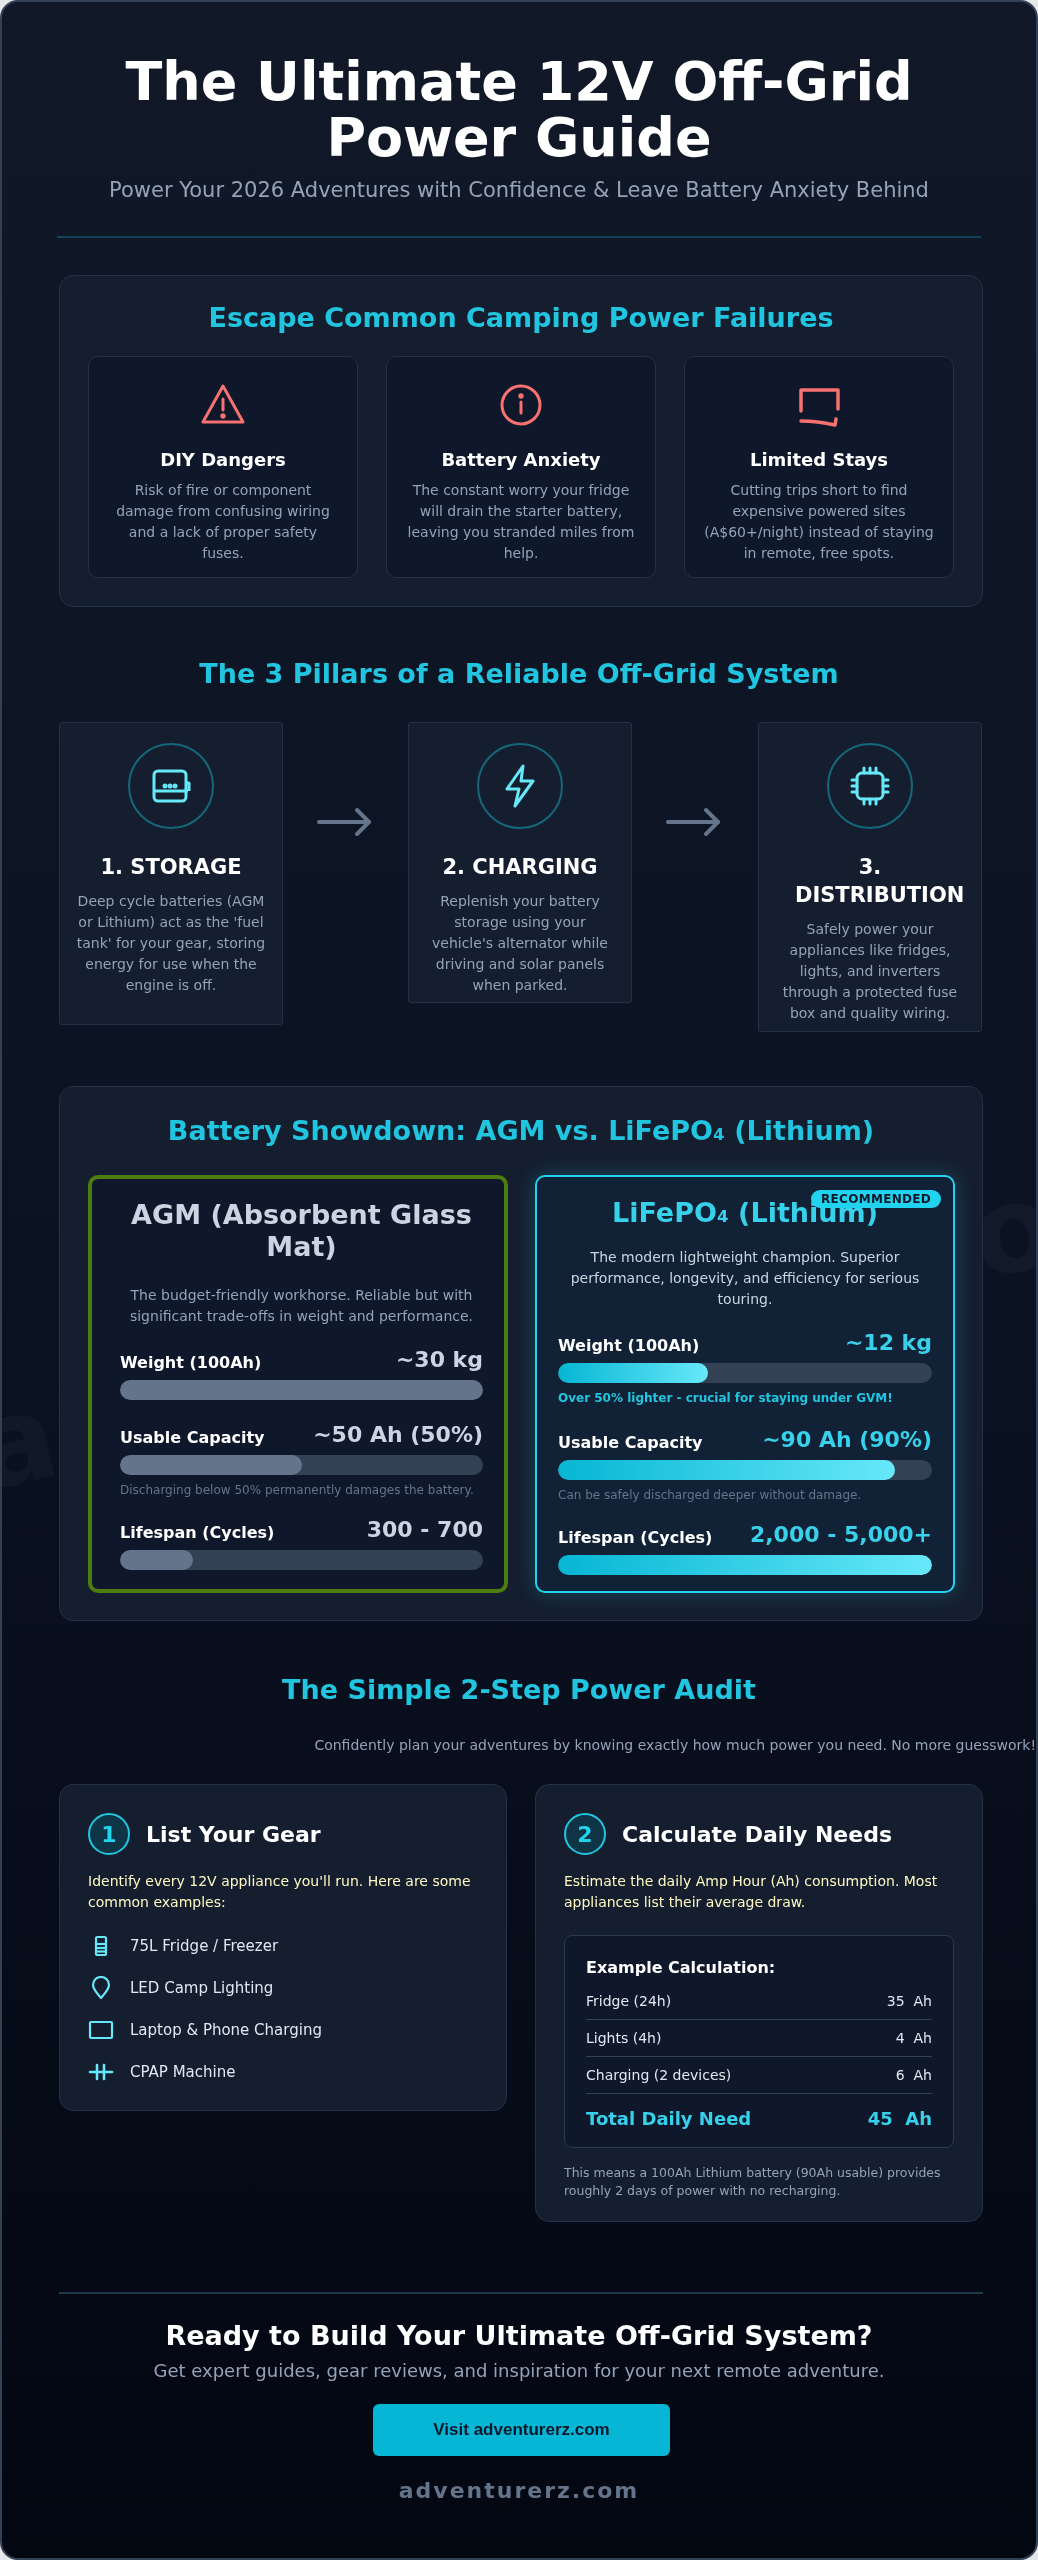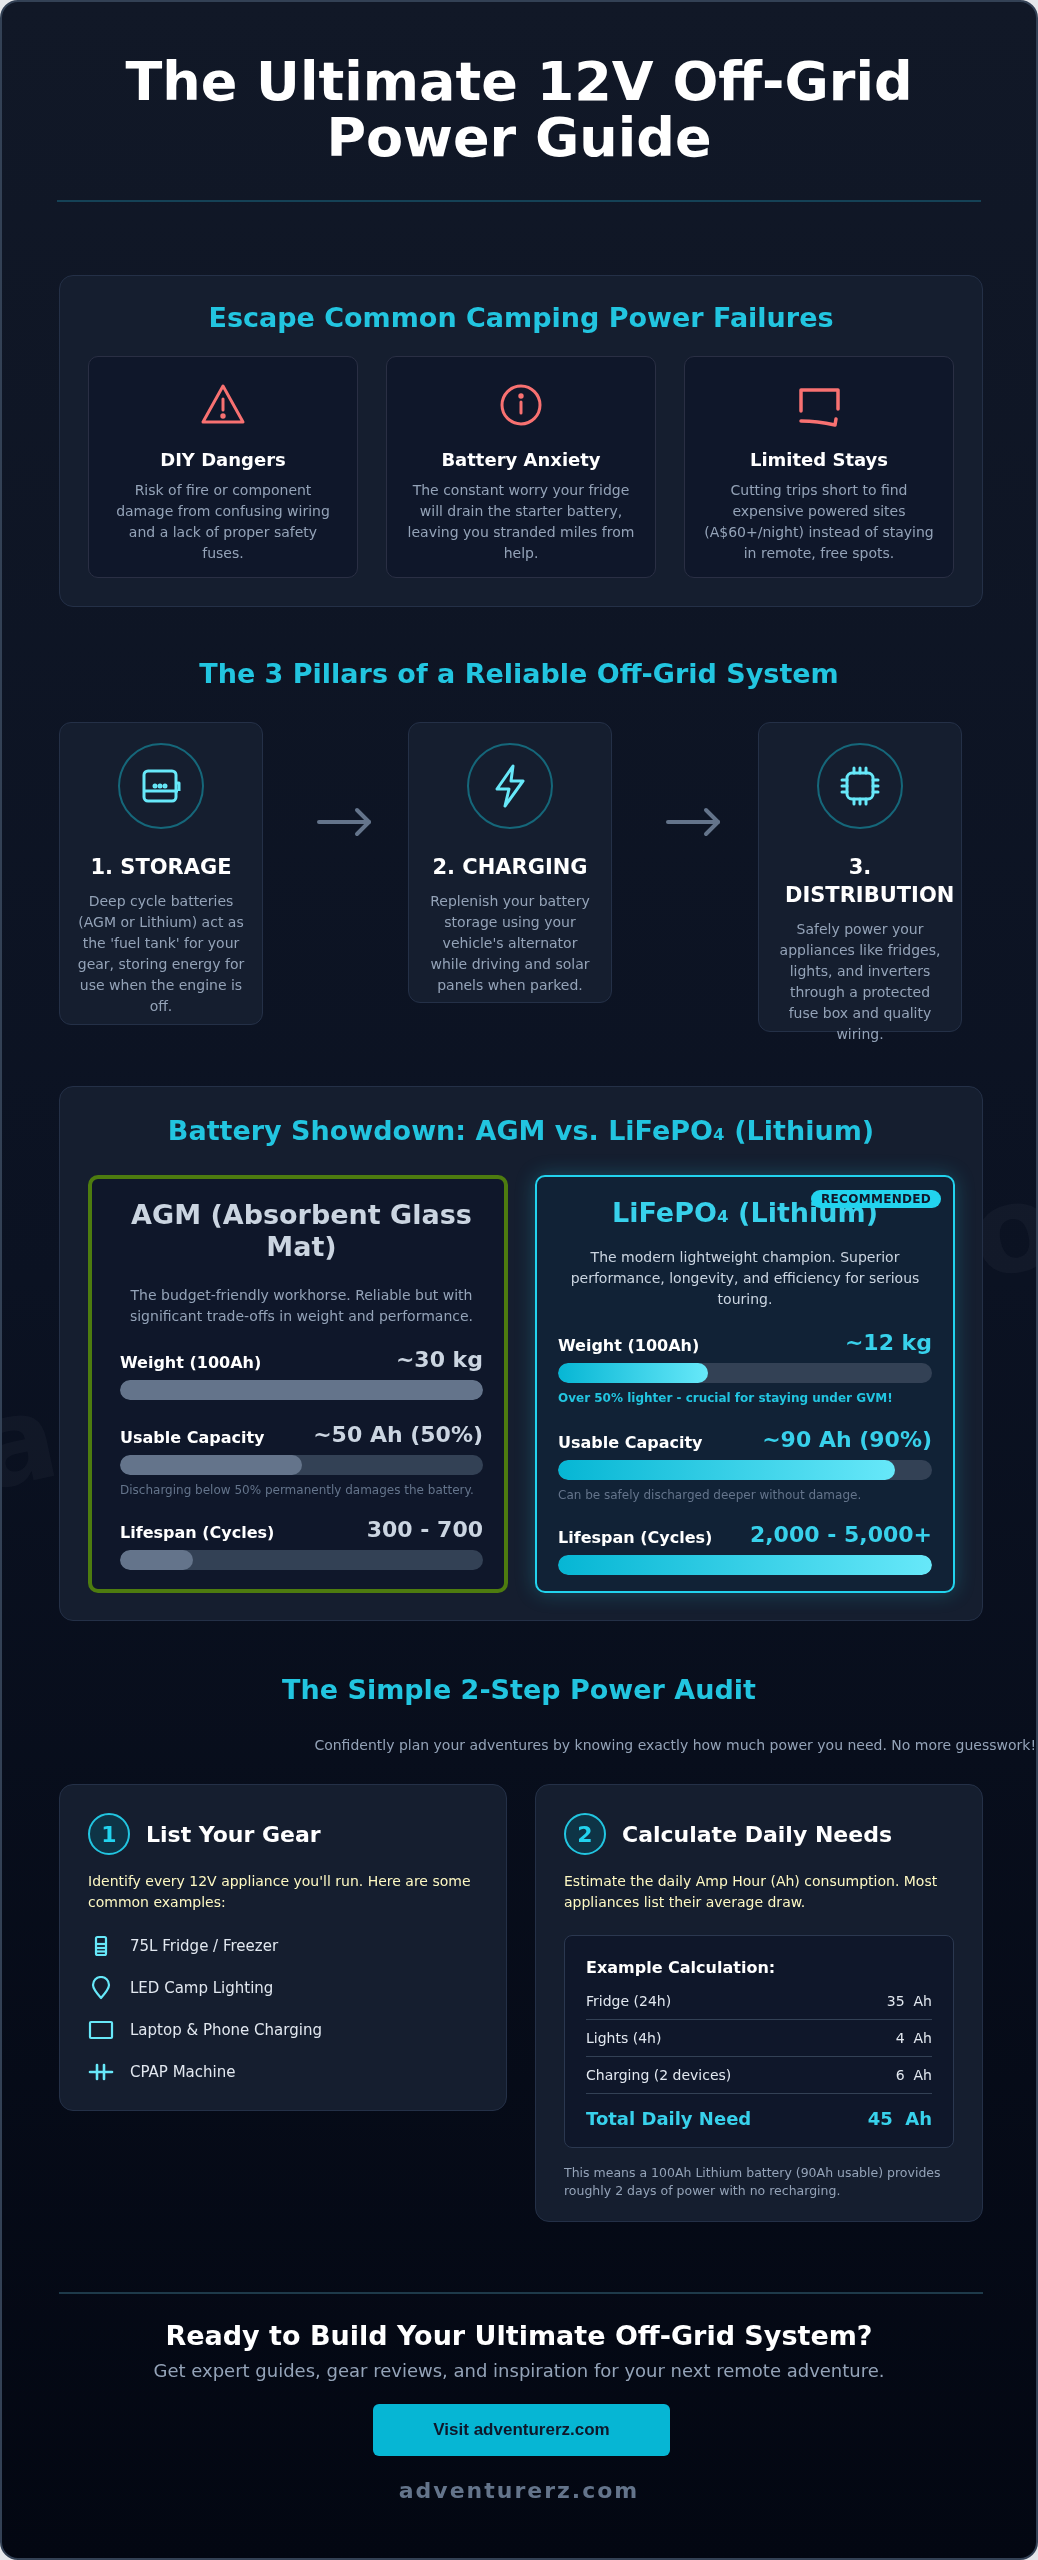--- a/index.html
+++ b/index.html
@@ -43,22 +43,22 @@
     width: 270px; height: 222px; background: #0f172a; border: 1px solid #2a2f44;
     border-radius: 10px; text-align: center; padding-top: 24px;
   }
   .fail-card svg { width: 48px; height: 48px; }
   .fail-card h3 { font-size: 18px; color: #ffffff; margin-top: 16px; font-weight: bold; }
   .fail-card p { font-size: 14px; color: #94a3b8; line-height: 21px; margin: 10px auto 0; width: 230px; }
 
   
   .pillars-title { position: absolute; top: 656px; width: 100%; }
   .pillar {
-    position: absolute; top: 720px; width: 204px; background: #151e2f;
-    border: 1px solid #243047; border-radius: 12px; text-align: center; padding: 20px 14px 0;
+    position: absolute; top: 720px; width: 224px; background: #151e2f;
+    border: 1px solid #243047; border-radius: 3px; text-align: center; padding: 20px 14px 0;
   }
   .pillar .ring {
     width: 86px; height: 86px; border: 2px solid #15677a; border-radius: 50%;
     margin: 0 auto; display: flex; align-items: center; justify-content: center;
   }
   .pillar .ring svg { width: 46px; height: 46px; }
   .pillar h3 { font-size: 21px; font-weight: bold; color: #fff; margin-top: 24px; line-height: 28px; }
   .pillar p { font-size: 14px; color: #94a3b8; line-height: 21px; margin-top: 10px; }
   .arrow { position: absolute; top: 805px; width: 60px; height: 30px; }
 
@@ -128,20 +128,21 @@
   .brand { position: absolute; top: 2476px; width: 100%; text-align: center; font-size: 22px; font-weight: bold; color: #64748b; letter-spacing: 2px; }
 </style>
 </head>
 <body>
 
 <div class="page">
   <div class="watermark">adventurerz.com</div>
 
   <header class="header">
     <h1 class="title">The Ultimate 12V Off-Grid Power Guide</h1>
+    <p class="subtitle">Power Your 2026 Adventures with Confidence &amp; Leave Battery Anxiety Behind</p>
     <div class="hr"></div>
   </header>
 
   <section class="panel fail-panel">
     <h2 class="section-title">Escape Common Camping Power Failures</h2>
     <div class="fail-cards">
       <div class="fail-card">
         <svg viewBox="0 0 48 48" fill="none" stroke="#f87171" stroke-width="3" stroke-linejoin="round" stroke-linecap="round">
           <path d="M24 5 L44 41 H4 Z"></path>
             <line x1="24" y1="18" x2="24" y2="29"></line>

